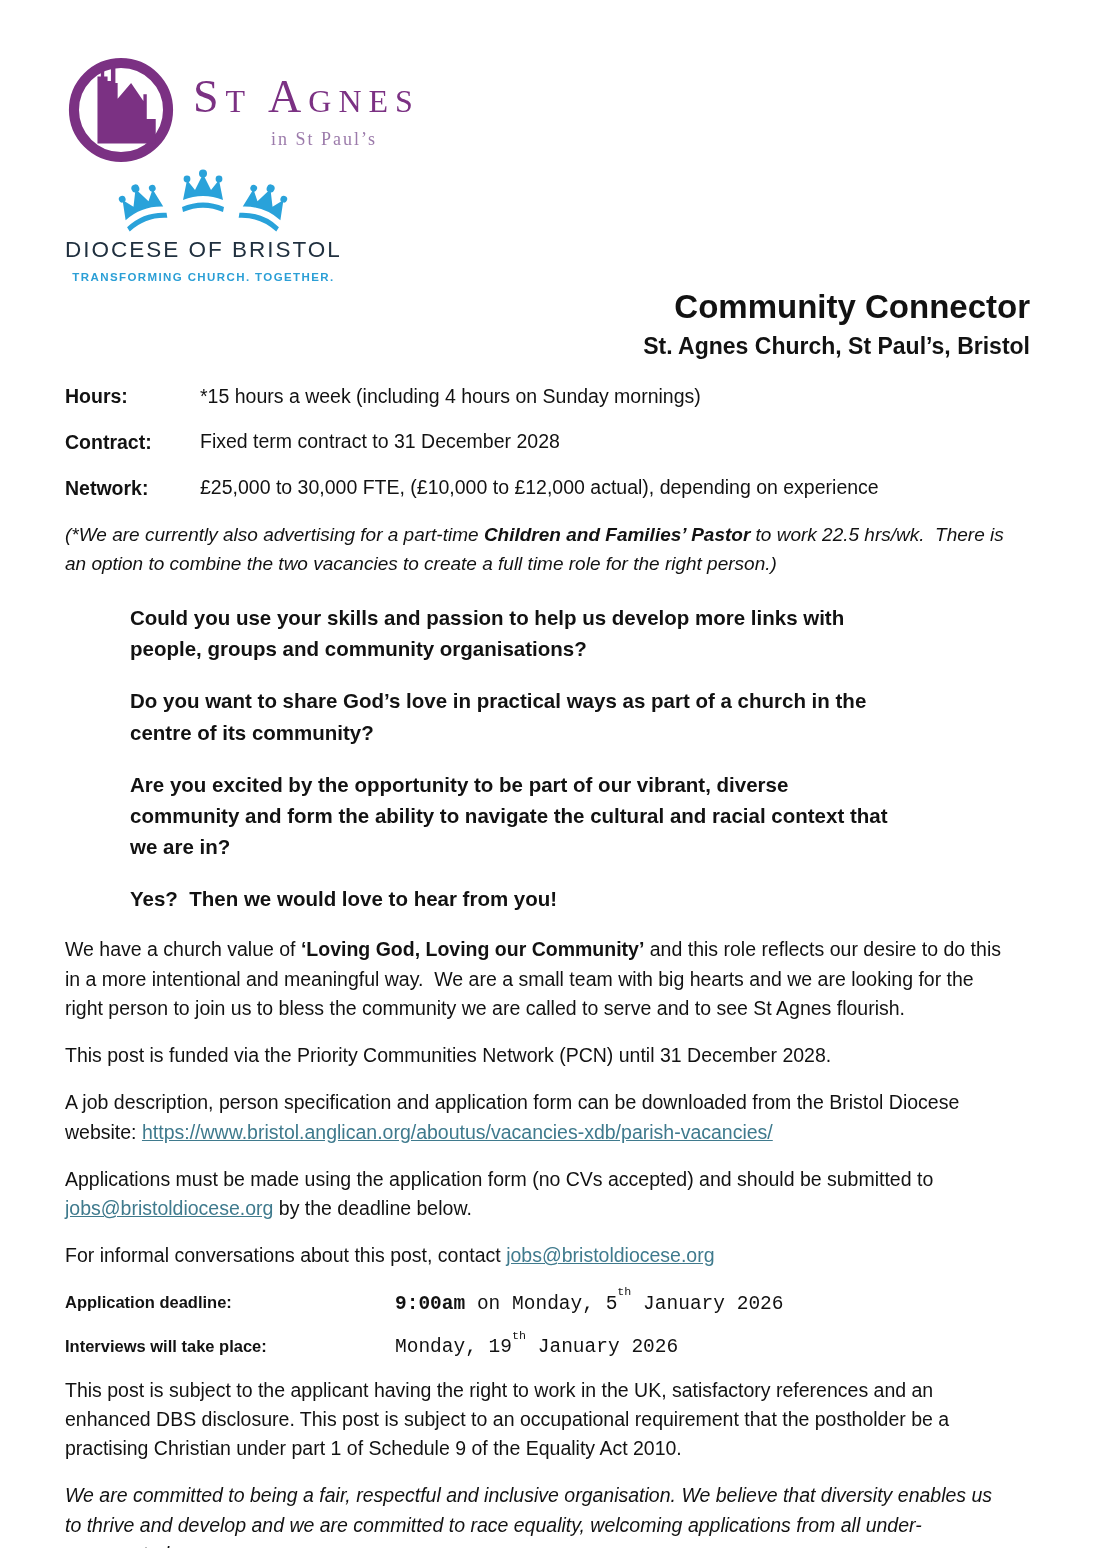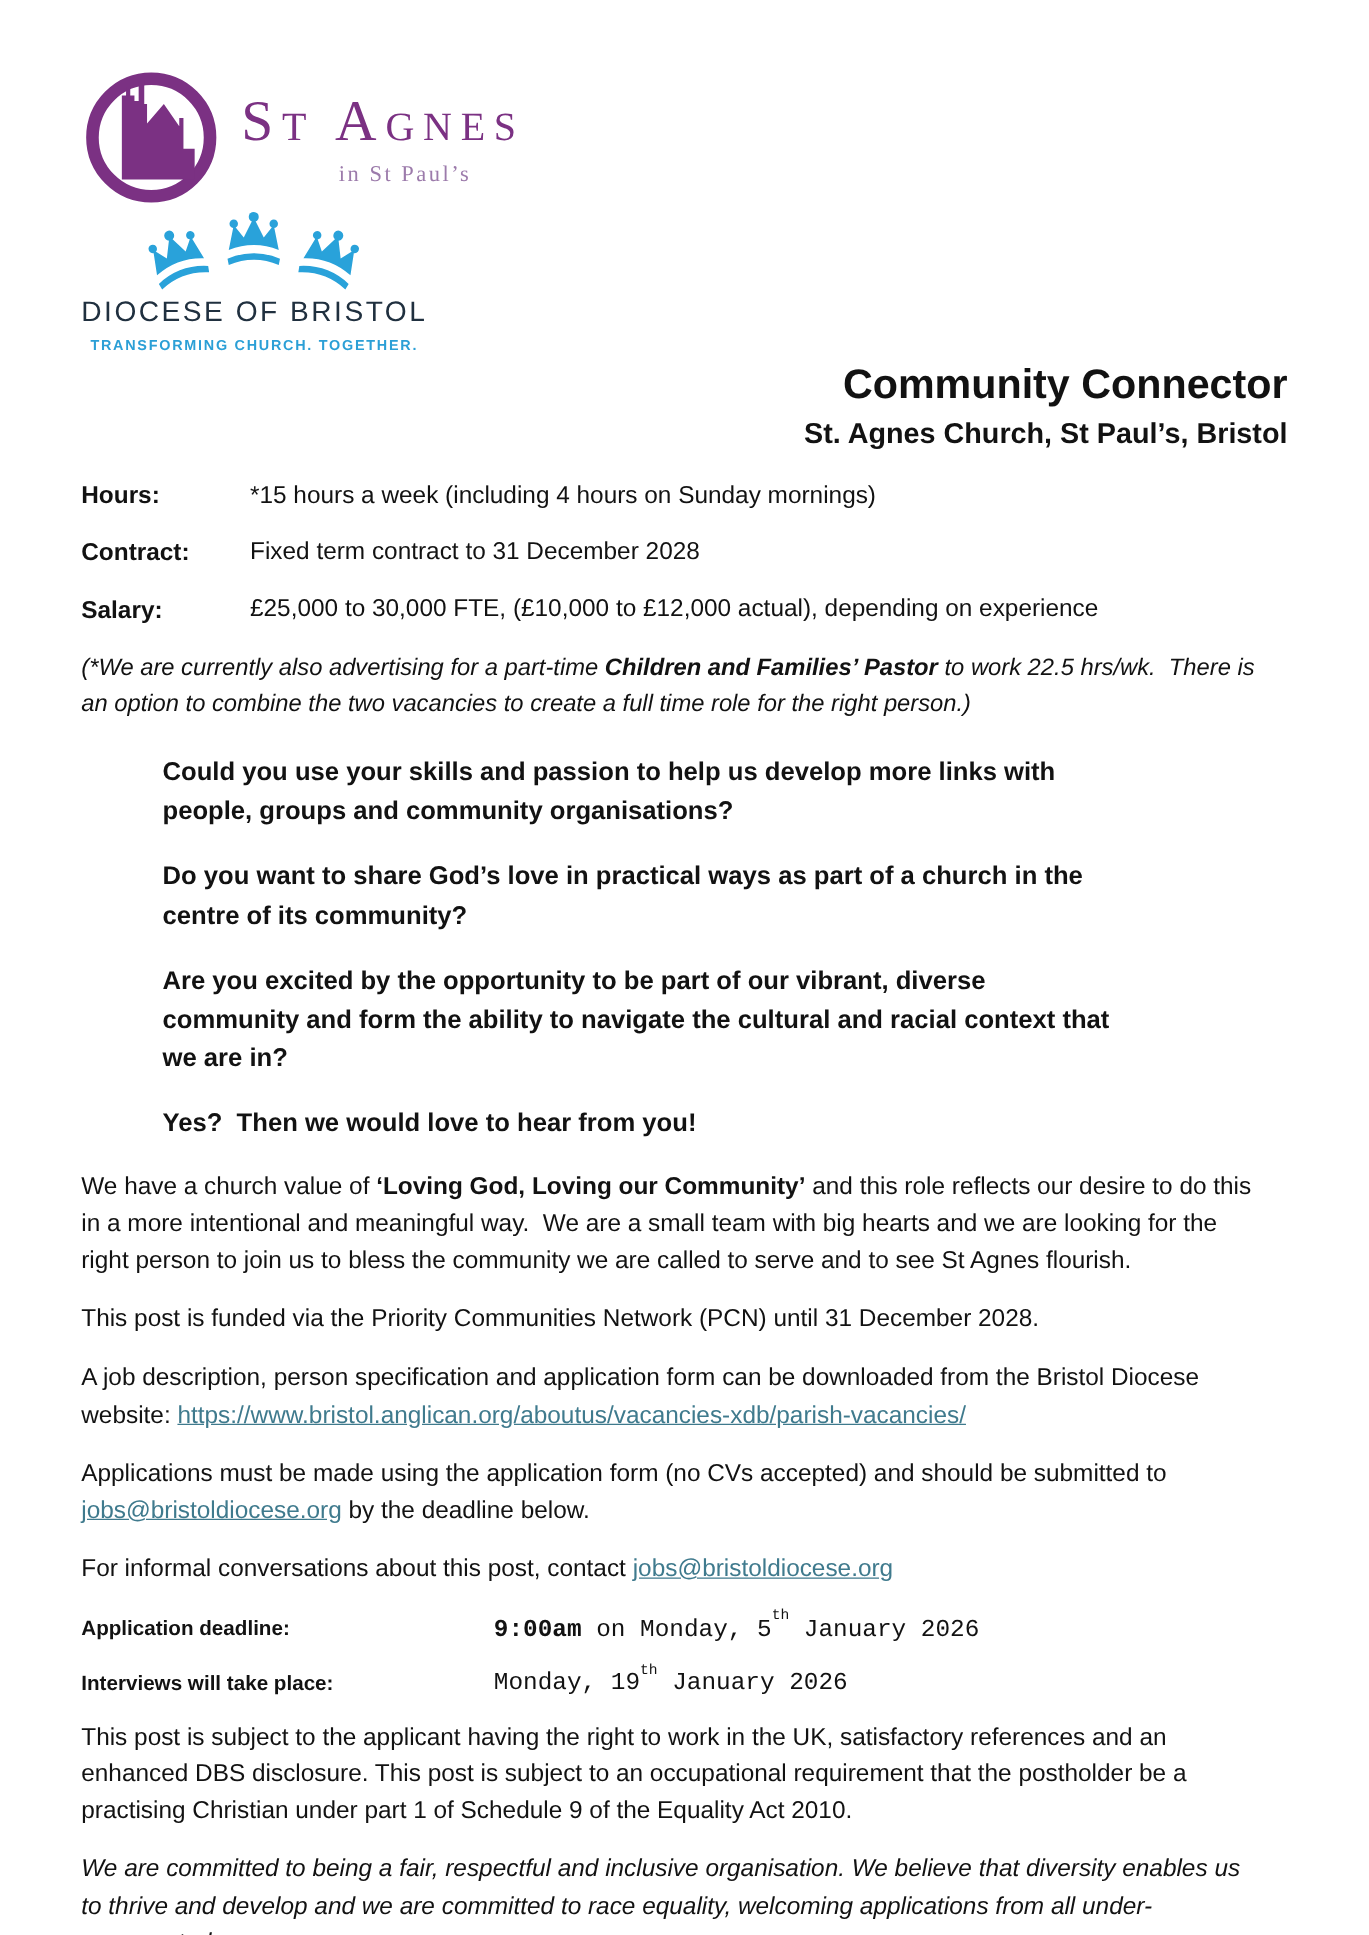--- a/index.html
+++ b/index.html
@@ -115,21 +115,21 @@
   <div class="details">
     <div class="detail-row">
       <span class="detail-label">Hours:</span>
       <span class="detail-value">*15 hours a week (including 4 hours on Sunday mornings)</span>
     </div>
     <div class="detail-row">
       <span class="detail-label">Contract:</span>
       <span class="detail-value">Fixed term contract to 31 December 2028</span>
     </div>
     <div class="detail-row">
-      <span class="detail-label">Salary:</span>
+      <span class="detail-label">Network:</span>
       <span class="detail-value">£25,000 to 30,000 FTE, (£10,000 to £12,000 actual), depending on experience</span>
     </div>
   </div>
 
   <p class="body note"><span>(*We are currently also advertising for a part-time </span><b>Children and Families’ Pastor</b><span> to work 22.5 hrs/wk.  There is an option to combine the two vacancies to create a full time role for the right person.)</span></p>
 
   <div class="questions">
     <p>Could you use your skills and passion to help us develop more links with people, groups and community organisations?</p>
     <p>Do you want to share God’s love in practical ways as part of a church in the centre of its community?</p>
     <p>Are you excited by the opportunity to be part of our vibrant, diverse community and form the ability to navigate the cultural and racial context that we are in?</p>

